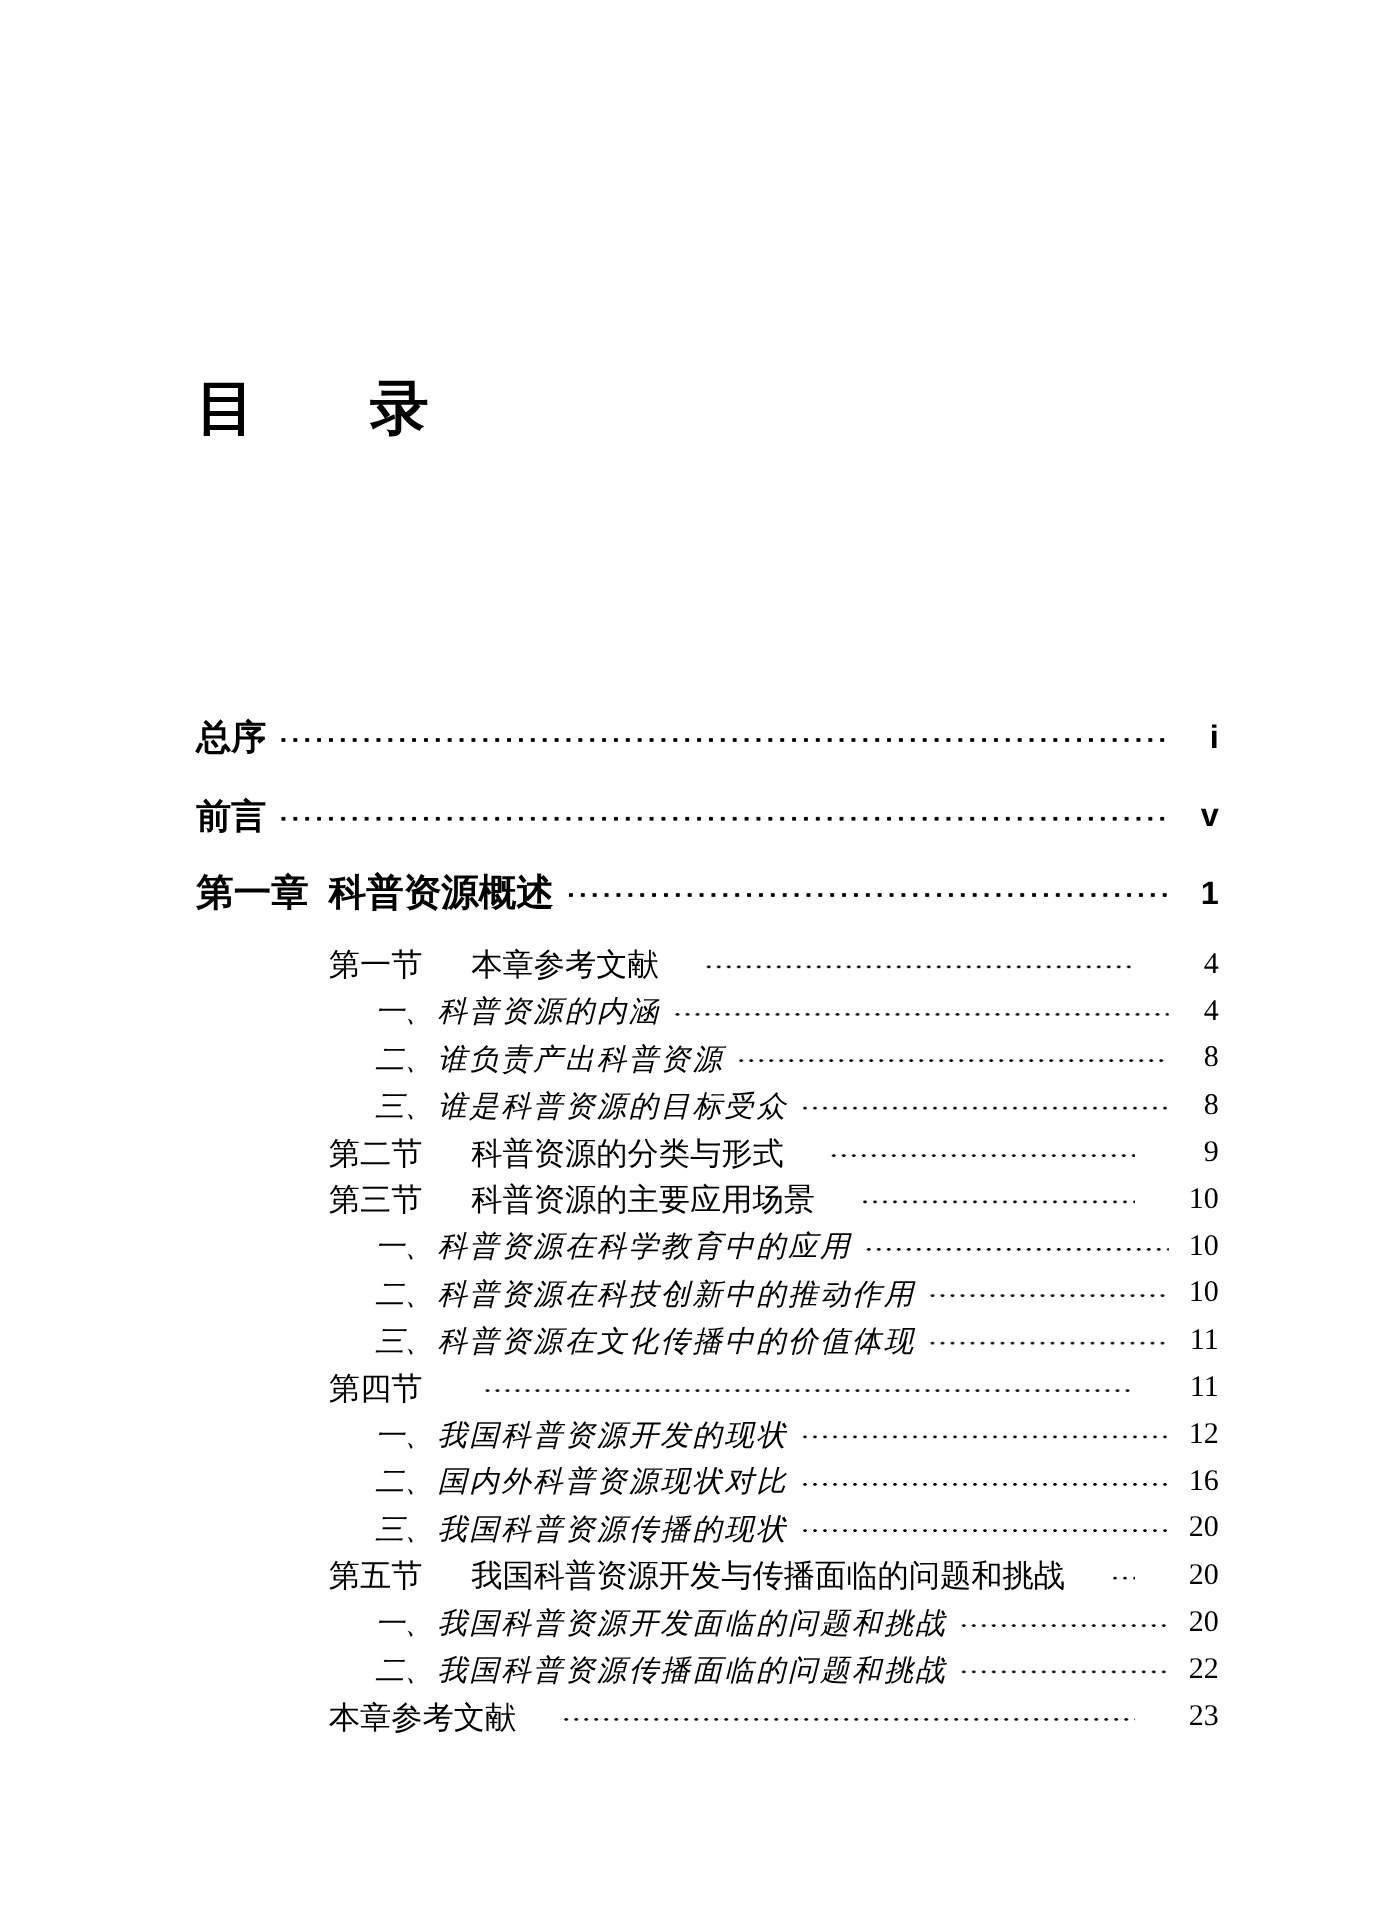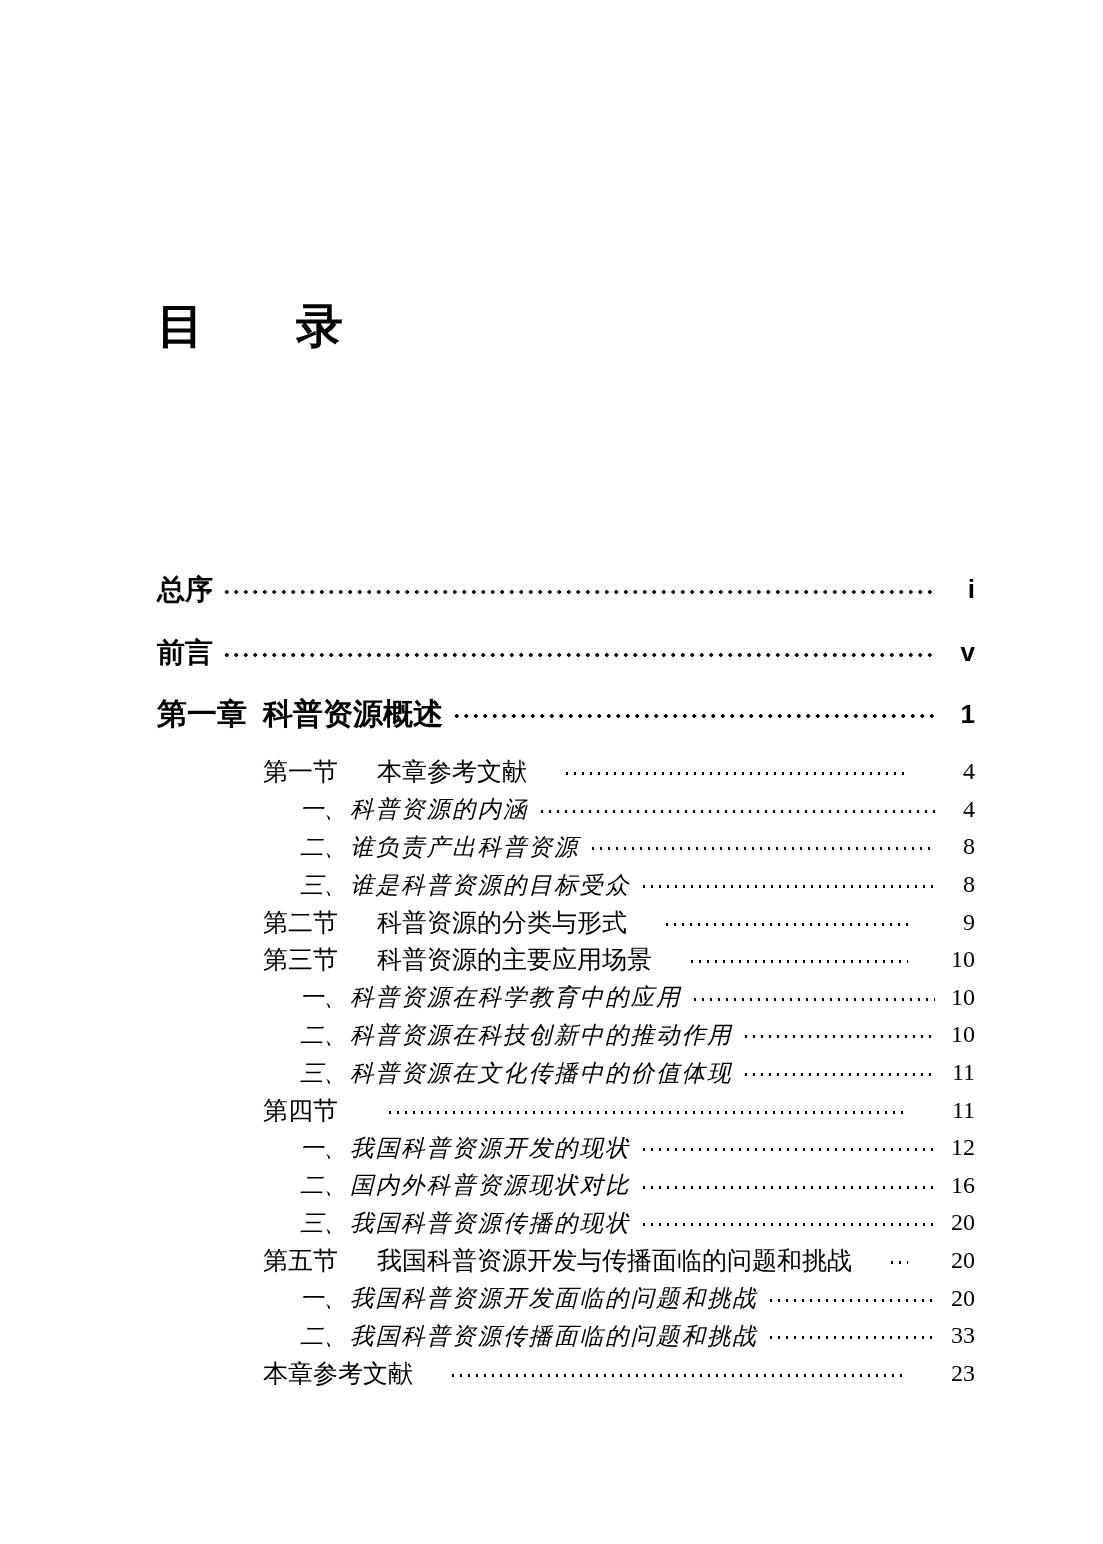--- a/index.html
+++ b/index.html
@@ -213,21 +213,21 @@
       <div class="toc-row level-sub">
     <span class="entry-label">一、</span>
     <span class="entry-title">我国科普资源开发面临的问题和挑战</span>
     <span class="leader"></span>
     <span class="entry-page">20</span>
   </div>
       <div class="toc-row level-sub">
     <span class="entry-label">二、</span>
     <span class="entry-title">我国科普资源传播面临的问题和挑战</span>
     <span class="leader"></span>
-    <span class="entry-page">33</span>
+    <span class="entry-page">22</span>
   </div>
       <div class="toc-row level-ref">
 
     <span class="entry-title">本章参考文献</span>
     <span class="leader"></span>
     <span class="entry-page">23</span>
   </div>
     </nav>
 </div>
 

